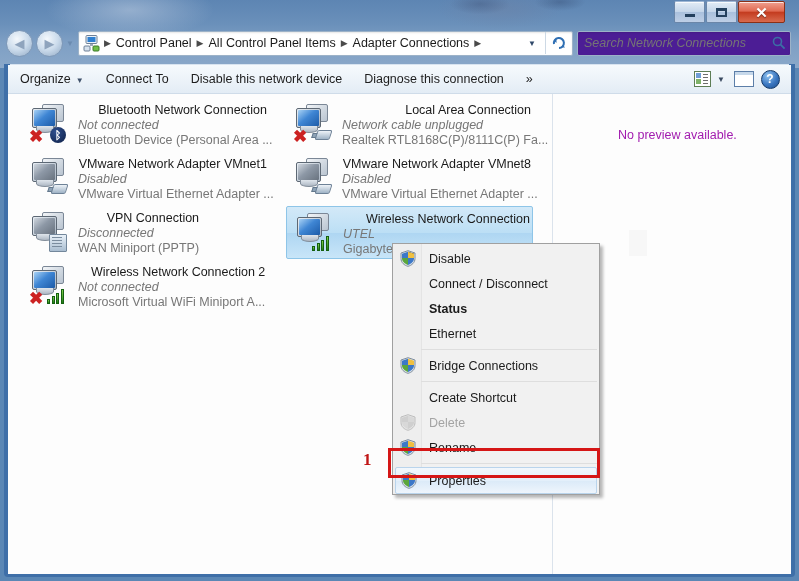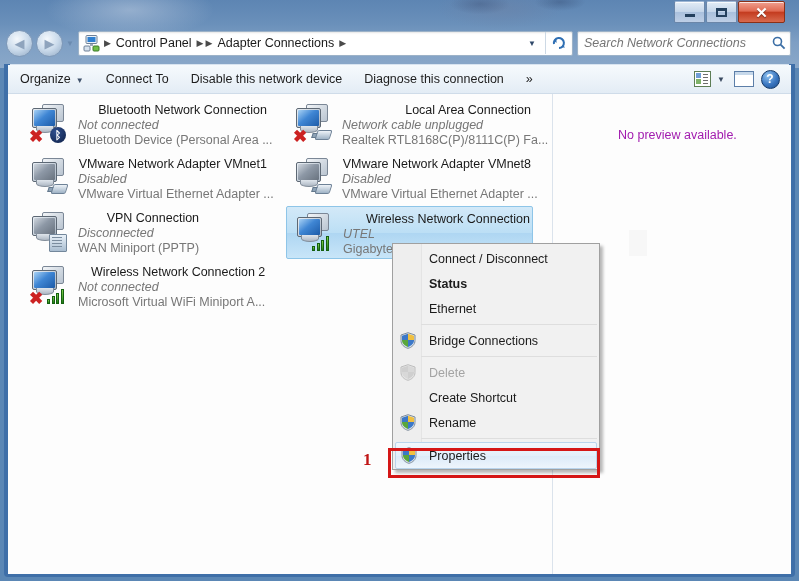--- a/index.html
+++ b/index.html
@@ -84,21 +84,21 @@
   .crumbs{display:flex;align-items:center;font-size:12.5px;color:#1b1b1b;flex:1;min-width:0;overflow:hidden;white-space:nowrap;}
   .crumb{padding:1px 4px;cursor:pointer;}
   .sep{color:#4a4a4a;font-size:9px;padding:0 1px;}
   .addr-caret{font-size:8px;color:#30496a;padding:0 9px 0 5px;cursor:pointer;}
   .refreshbtn{
     width:25px;height:22px;margin-right:1px;flex:none;
     display:flex;align-items:center;justify-content:center;
     border-left:1px solid #cdd9e5;cursor:pointer;color:#2a5d9e;font-size:14px;
   }
   .searchbox{
-    width:212px;height:23px;margin-left:4px;background:#ffffff;border:1px solid #9cb2c8;border-radius:2px;
+    width:212px;height:23px;margin-left:4px;background:#4c1d95;border:1px solid #9cb2c8;border-radius:2px;
     display:flex;align-items:center;box-shadow:inset 0 1px 2px rgba(0,0,0,.10);flex:none;
   }
   .searchbox input{
     border:0;outline:0;flex:1;font-size:12.5px;font-style:italic;color:#8c8c8c;
     font-family:"Liberation Sans",sans-serif;padding:0 2px 0 6px;background:transparent;min-width:0;
   }
   .mag{width:22px;display:flex;align-items:center;justify-content:center;color:#3b6ea5;font-size:13px;cursor:pointer;}
 
   
   .toolbar{
@@ -255,20 +255,21 @@
           <rect x="5.5" y="2" width="8" height="5" fill="#2f7fd0"></rect>
           <rect x="8" y="9" width="3" height="2" fill="#9aa8b8"></rect>
           <rect x="2" y="11" width="6" height="5" rx="1" fill="#d7e2ee" stroke="#6f8096"></rect>
           <rect x="11" y="11" width="6" height="5" rx="1" fill="#6fbf46" stroke="#3d7a28"></rect>
         </svg>
       </span>
       <div class="crumbs">
         <span class="sep">▶</span>
         <span class="crumb">Control Panel</span>
         <span class="sep">▶</span>
+        <span class="crumb">All Control Panel Items</span>
         <span class="sep">▶</span>
         <span class="crumb">Adapter Connections</span>
         <span class="sep">▶</span>
       </div>
       <span class="addr-caret">▼</span>
       <span class="refreshbtn">
         <svg width="14" height="14" viewBox="0 0 14 14">
           <path d="M2 8 A5 5 0 1 1 7 12" fill="none" stroke="#2f6fb3" stroke-width="2"></path>
           <path d="M1.5 4.5 L4.5 2.5 L4.5 7 Z" fill="#2f6fb3"></path>
           <path d="M11 9 L13 11.5 L9.5 11.5 Z" fill="#2f6fb3"></path>
@@ -460,20 +461,33 @@
 
     <div class="previewpane">
       <div class="nopreview">No preview available.</div>
       <div class="ghostbox"></div>
     </div>
   </div>
 
   <div class="ctxmenu">
     <div class="ctx-icocol"></div>
 
+    <div class="ctx-item">
+      <span class="shield">
+        <svg width="16" height="17" viewBox="0 0 16 17">
+          <path d="M8 0.7 L15 3 V8.5 C15 12.6 11.7 15.4 8 16.3 C4.3 15.4 1 12.6 1 8.5 V3 Z" fill="#dfe6ee" stroke="#7d8c9c" stroke-width="1"></path>
+          <path d="M8 1.8 L14 3.8 V8 H8 Z" fill="#f2c githubd43d"></path>
+          <path d="M8 1.8 L14 3.8 V8 H8 Z" fill="#f0c040"></path>
+          <path d="M8 1.8 L2 3.8 V8 H8 Z" fill="#3c78c8"></path>
+          <path d="M8 8 H14 V8.5 C14 11.4 11.4 13.8 8 14.9 Z" fill="#3c78c8"></path>
+          <path d="M8 8 H2 V8.5 C2 11.4 4.6 13.8 8 14.9 Z" fill="#5aa63c"></path>
+        </svg>
+      </span>
+      <span class="lbl">Disable</span>
+    </div>
 
     <div class="ctx-item">
       <span class="lbl">Connect / Disconnect</span>
     </div>
 
     <div class="ctx-item bold">
       <span class="lbl">Status</span>
     </div>
 
     <div class="ctx-item">
@@ -490,38 +504,38 @@
           <path d="M8 1.8 L2 3.8 V8 H8 Z" fill="#3c78c8"></path>
           <path d="M8 8 H14 V8.5 C14 11.4 11.4 13.8 8 14.9 Z" fill="#3c78c8"></path>
           <path d="M8 8 H2 V8.5 C2 11.4 4.6 13.8 8 14.9 Z" fill="#5aa63c"></path>
         </svg>
       </span>
       <span class="lbl">Bridge Connections</span>
     </div>
 
     <div class="ctx-sep"></div>
 
+    <div class="ctx-item">
+      <span class="lbl">Create Shortcut</span>
+    </div>
+
     <div class="ctx-item disabled">
       <span class="shield">
         <svg width="16" height="17" viewBox="0 0 16 17">
           <path d="M8 0.7 L15 3 V8.5 C15 12.6 11.7 15.4 8 16.3 C4.3 15.4 1 12.6 1 8.5 V3 Z" fill="#e6e6e6" stroke="#bdbdbd" stroke-width="1"></path>
           <path d="M8 1.8 L14 3.8 V8 H8 Z" fill="#d8d8d8"></path>
           <path d="M8 1.8 L2 3.8 V8 H8 Z" fill="#cfcfcf"></path>
           <path d="M8 8 H14 V8.5 C14 11.4 11.4 13.8 8 14.9 Z" fill="#cfcfcf"></path>
           <path d="M8 8 H2 V8.5 C2 11.4 4.6 13.8 8 14.9 Z" fill="#d8d8d8"></path>
         </svg>
       </span>
       <span class="lbl">Delete</span>
     </div>
 
     <div class="ctx-item">
-      <span class="lbl">Create Shortcut</span>
-    </div>
-
-    <div class="ctx-item">
       <span class="shield">
         <svg width="16" height="17" viewBox="0 0 16 17">
           <path d="M8 0.7 L15 3 V8.5 C15 12.6 11.7 15.4 8 16.3 C4.3 15.4 1 12.6 1 8.5 V3 Z" fill="#dfe6ee" stroke="#7d8c9c" stroke-width="1"></path>
           <path d="M8 1.8 L14 3.8 V8 H8 Z" fill="#f0c040"></path>
           <path d="M8 1.8 L2 3.8 V8 H8 Z" fill="#3c78c8"></path>
           <path d="M8 8 H14 V8.5 C14 11.4 11.4 13.8 8 14.9 Z" fill="#3c78c8"></path>
           <path d="M8 8 H2 V8.5 C2 11.4 4.6 13.8 8 14.9 Z" fill="#5aa63c"></path>
         </svg>
       </span>
       <span class="lbl">Rename</span>

